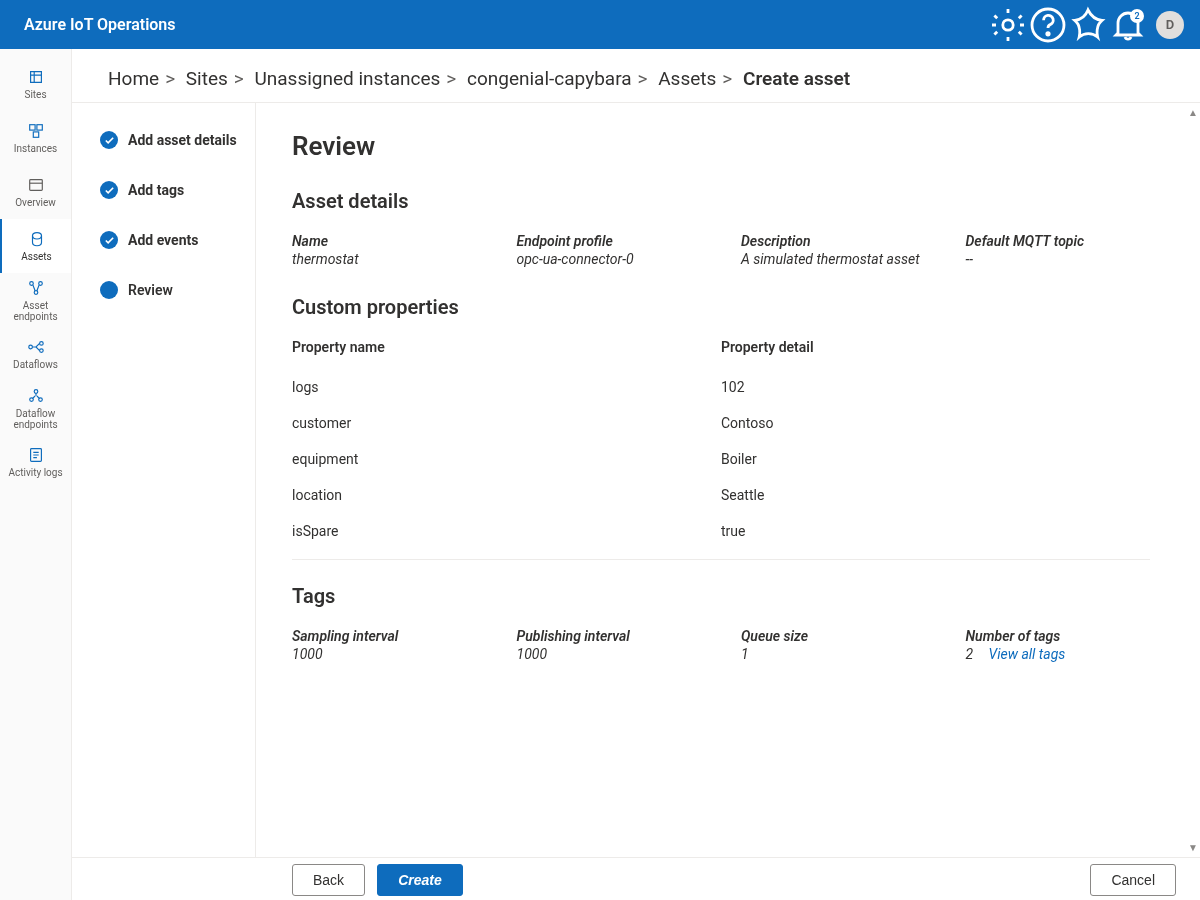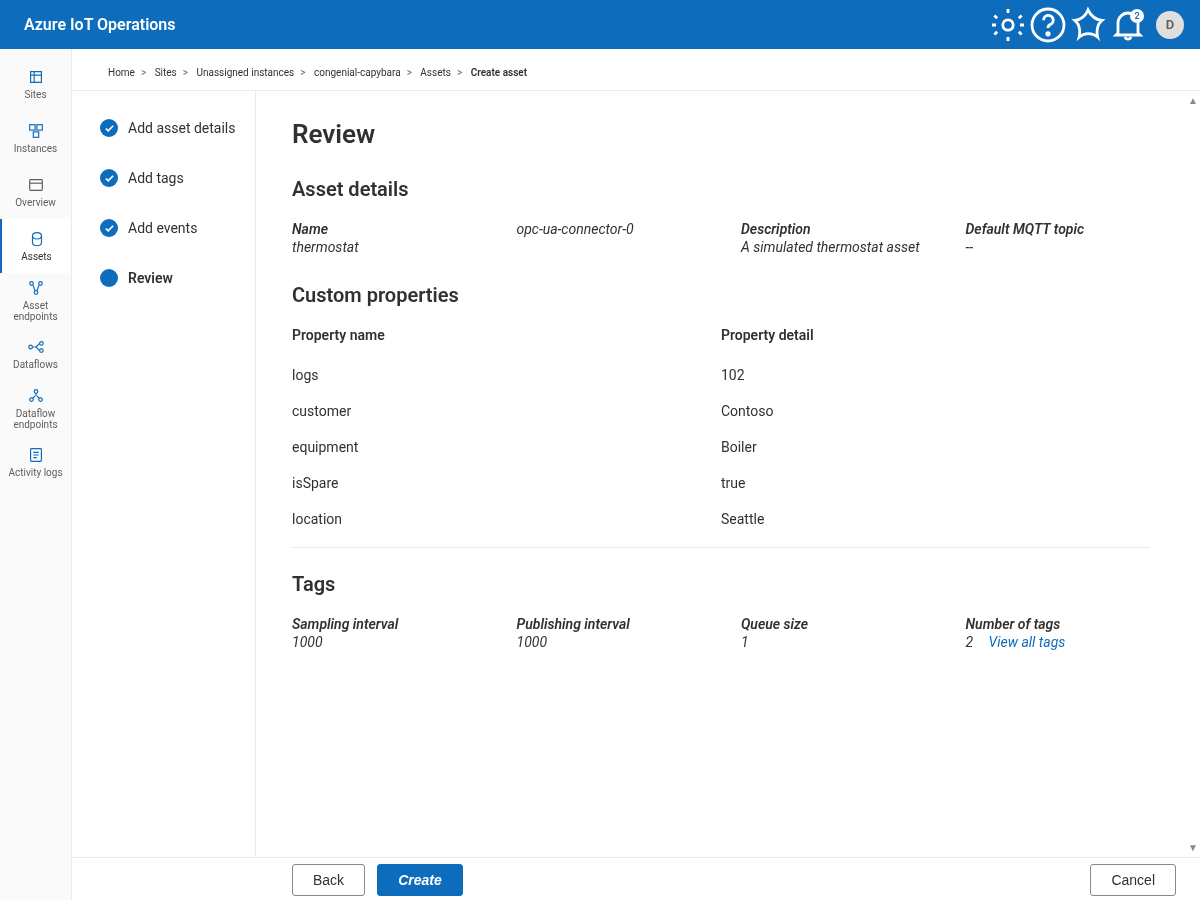--- a/index.html
+++ b/index.html
@@ -11,28 +11,28 @@
 .topbar .avatar { width: 28px; height: 28px; border-radius: 50%; background: #e1dfdd; color: #605e5c; display: flex; align-items: center; justify-content: center; font-size: 13px; font-weight: 600; margin-left: 8px; }
 .badge { position: absolute; top: 4px; right: 4px; min-width: 14px; height: 14px; border-radius: 7px; background: #fff; color: #0e6cbd; font-size: 9px; font-weight: 600; display: flex; align-items: center; justify-content: center; padding: 0 3px; }
 
 .shell { display: flex; height: calc(900px - 48px); }
 .leftnav { width: 72px; background: #fafafa; border-right: 1px solid #edebe9; display: flex; flex-direction: column; padding-top: 8px; }
 .leftnav .item { height: 54px; display: flex; flex-direction: column; align-items: center; justify-content: center; gap: 3px; cursor: pointer; font-size: 10px; color: #605e5c; text-align: center; line-height: 1.1; padding: 0 4px; }
 .leftnav .item.active { background: #fff; color: #323130; border-left: 2px solid #0e6cbd; }
 .leftnav .item svg { width: 18px; height: 18px; }
 
 .content { flex: 1; display: flex; flex-direction: column; overflow: hidden; }
-.breadcrumb { padding: 18px 24px 12px 36px; font-size: 10px; color: #323130; }
+.breadcrumb { padding: 18px 24px 12px 36px; font-size: 19px; color: #323130; }
 .breadcrumb .bc-sep { margin: 0 6px; color: #605e5c; }
 .breadcrumb .bc-link { cursor: pointer; }
 .breadcrumb .bc-current { font-weight: 600; }
 
 .workarea { flex: 1; display: flex; overflow: hidden; border-top: 1px solid #edebe9; }
 .steps { width: 184px; border-right: 1px solid #edebe9; padding: 28px 12px 0 28px; }
-.step { display: flex; align-items: center; gap: 10px; margin-bottom: 32px; font-size: 14px; cursor: pointer; }
+.step { display: flex; align-items: center; gap: 10px; margin-bottom: 32px; font-size: 14px; cursor: pointer; font-weight: bold; }
 .step .circle { width: 18px; height: 18px; border-radius: 50%; display: flex; align-items: center; justify-content: center; }
 .step.done .circle { background: #0e6cbd; }
 .step.done .circle svg { width: 11px; height: 11px; }
 .step.current .circle { background: #0e6cbd; }
 .step.current { font-weight: 600; }
 
 .main-scroll { flex: 1; overflow-y: auto; padding: 28px 36px 24px 36px; position: relative; }
 .main-scroll h1 { font-size: 26px; font-weight: 600; margin-bottom: 28px; }
 .main-scroll h2 { font-size: 20px; font-weight: 600; margin-bottom: 20px; margin-top: 6px; }
 .grid2 { display: grid; grid-template-columns: 1fr 1fr 1fr 1fr; column-gap: 40px; row-gap: 24px; margin-bottom: 28px; font-style: italic; }
@@ -200,20 +200,21 @@
       <div class="main-scroll">
         <h1>Review</h1>
 
         <h2>Asset details</h2>
         <div class="grid2">
           <div class="field">
             <div class="lbl">Name</div>
             <div class="val">thermostat</div>
           </div>
           <div class="field">
+            <div class="lbl">Endpoint profile</div>
             <div class="val">opc-ua-connector-0</div>
           </div>
           <div class="field">
             <div class="lbl">Description</div>
             <div class="val">A simulated thermostat asset</div>
           </div>
           <div class="field">
             <div class="lbl">Default MQTT topic</div>
             <div class="val">--</div>
           </div>
@@ -231,26 +232,26 @@
           </div>
           <div class="row">
             <div>customer</div>
             <div>Contoso</div>
           </div>
           <div class="row">
             <div>equipment</div>
             <div>Boiler</div>
           </div>
           <div class="row">
+            <div>location</div>
+            <div>Seattle</div>
+          </div>
+          <div class="row">
             <div>isSpare</div>
             <div>true</div>
-          </div>
-          <div class="row">
-            <div>location</div>
-            <div>Seattle</div>
           </div>
         </div>
         <hr class="divider">
 
         <h2>Tags</h2>
         <div class="grid2">
           <div class="field">
             <div class="lbl">Sampling interval</div>
             <div class="val">1000</div>
           </div>

